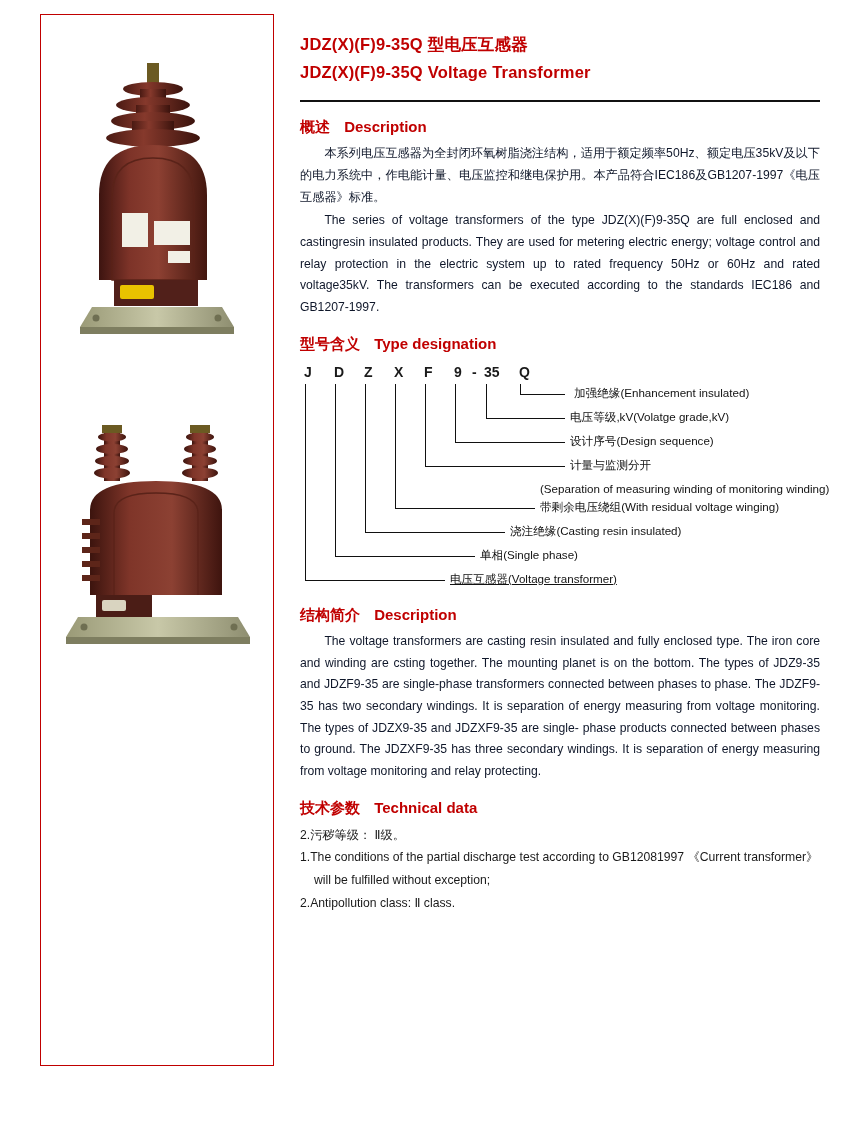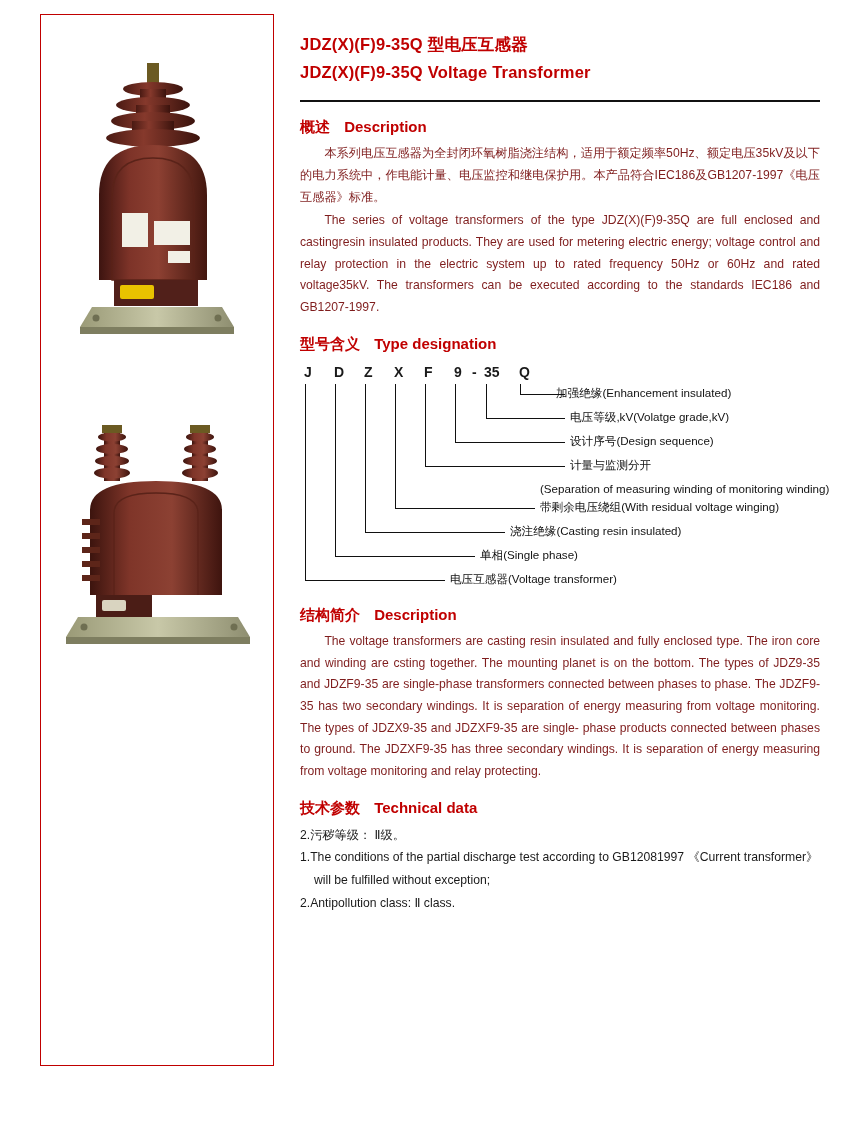--- a/index.html
+++ b/index.html
@@ -65,21 +65,21 @@
     font-weight: bold;
     font-size: 15px;
     margin: 16px 0 6px 0;
   }
   h2.section .en { margin-left: 10px; }
   p.body {
     font-size: 12.2px;
     line-height: 1.78;
     margin: 0 0 0 0;
     text-align: justify;
-    color: #7f1d1d;
+    color: #0f172a;
   }
   p.indent { text-indent: 2em; }
   p.en-para { text-indent: 2em; margin-top: 2px; }
 
   
   .typedesig {
     position: relative;
     margin-top: 10px;
     height: 226px;
     font-size: 12px;
@@ -258,21 +258,21 @@
         <span style="left:90px">X</span>
         <span style="left:120px">F</span>
         <span style="left:150px">9</span>
         <span style="left:168px">-</span>
         <span style="left:180px">35</span>
         <span style="left:215px">Q</span>
       </div>
 
       <div class="vline" style="left:220px; top:20px; height:10px;"></div>
       <div class="hline" style="left:220px; top:30px; width:45px;"></div>
-      <div class="dlabel" style="left:256px; top:23px;text-align:right;">加强绝缘(Enhancement insulated)</div>
+      <div class="dlabel" style="left:274px; top:23px;text-align:right;">加强绝缘(Enhancement insulated)</div>
 
       <div class="vline" style="left:186px; top:20px; height:34px;"></div>
       <div class="hline" style="left:186px; top:54px; width:79px;"></div>
       <div class="dlabel" style="left:270px; top:47px;">电压等级,kV(Volatge grade,kV)</div>
 
       <div class="vline" style="left:155px; top:20px; height:58px;"></div>
       <div class="hline" style="left:155px; top:78px; width:110px;"></div>
       <div class="dlabel" style="left:270px; top:71px;">设计序号(Design sequence)</div>
 
       <div class="vline" style="left:125px; top:20px; height:82px;"></div>
@@ -287,21 +287,21 @@
       <div class="vline" style="left:65px; top:20px; height:148px;"></div>
       <div class="hline" style="left:65px; top:168px; width:140px;"></div>
       <div class="dlabel" style="left:210px; top:161px;">浇注绝缘(Casting resin insulated)</div>
 
       <div class="vline" style="left:35px; top:20px; height:172px;"></div>
       <div class="hline" style="left:35px; top:192px; width:140px;"></div>
       <div class="dlabel" style="left:180px; top:185px;">单相(Single phase)</div>
 
       <div class="vline" style="left:5px; top:20px; height:196px;"></div>
       <div class="hline" style="left:5px; top:216px; width:140px;"></div>
-      <div class="dlabel" style="left:150px; top:209px;">电压互感器(Voltage transformer)</div>
+      <div class="dlabel" style="left:150px; top:209px;text-decoration:underline;">电压互感器(Voltage transformer)</div>
     </div>
 
     <h2 class="section">
       <span>结构简介</span>
       <span class="en">Description</span>
     </h2>
     <p class="body en-para">The voltage transformers are casting resin insulated and fully enclosed type. The iron core and winding are csting together. The mounting planet is on the bottom. The types of JDZ9-35 and JDZF9-35 are single-phase transformers connected between phases to phase. The JDZF9-35 has two secondary windings. It is separation of energy measuring from voltage monitoring. The types of JDZX9-35 and JDZXF9-35 are single- phase products connected between phases to ground. The JDZXF9-35 has three secondary windings. It is separation of energy measuring from voltage monitoring and relay protecting.</p>
 
     <h2 class="section">
       <span>技术参数</span>

